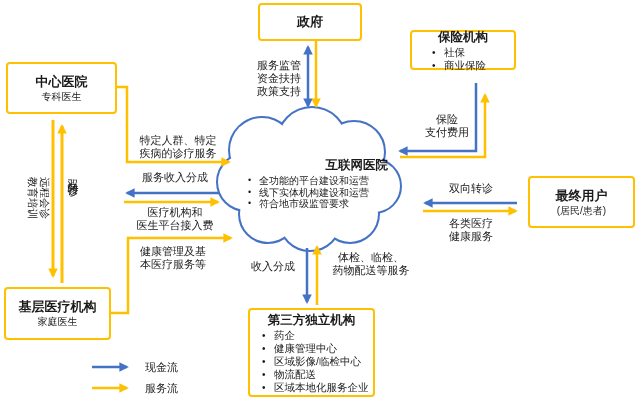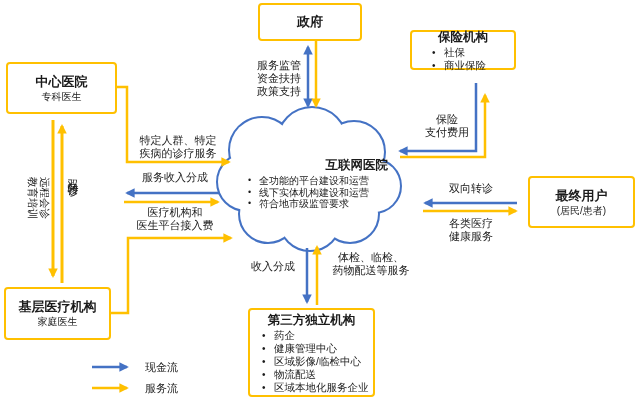--- a/index.html
+++ b/index.html
@@ -160,20 +160,22 @@
   <div class="elabel" style="left:254px;top:59px;width:50px;">服务监管
 资金扶持
 政策支持</div>
   <div class="elabel" style="left:418px;top:113px;width:58px;">保险
 支付费用</div>
   <div class="elabel" style="left:131px;top:126px;width:94px;margin-top:8px;">特定人群、特定
 疾病的诊疗服务</div>
   <div class="elabel" style="left:133px;top:171px;width:84px;">服务收入分成</div>
   <div class="elabel" style="left:128px;top:206px;width:94px;">医疗机构和
 医生平台接入费</div>
+  <div class="elabel" style="left:131px;top:245px;width:84px;">健康管理及基
+本医疗服务等</div>
   <div class="elabel" style="left:442px;top:182px;width:58px;">双向转诊</div>
   <div class="elabel" style="left:442px;top:217px;width:58px;">各类医疗
 健康服务</div>
   <div class="elabel" style="left:247px;top:260px;width:52px;">收入分成</div>
   <div class="elabel" style="left:326px;top:251px;width:90px;">体检、临检、
 药物配送等服务</div>
 
   <span class="vrot" style="left:32px;top:198px;">教育培训</span>
   <span class="vrot" style="left:44px;top:198px;">远程会诊</span>
   <span class="vup" style="left:65px;top:171px;">双向转诊</span>

